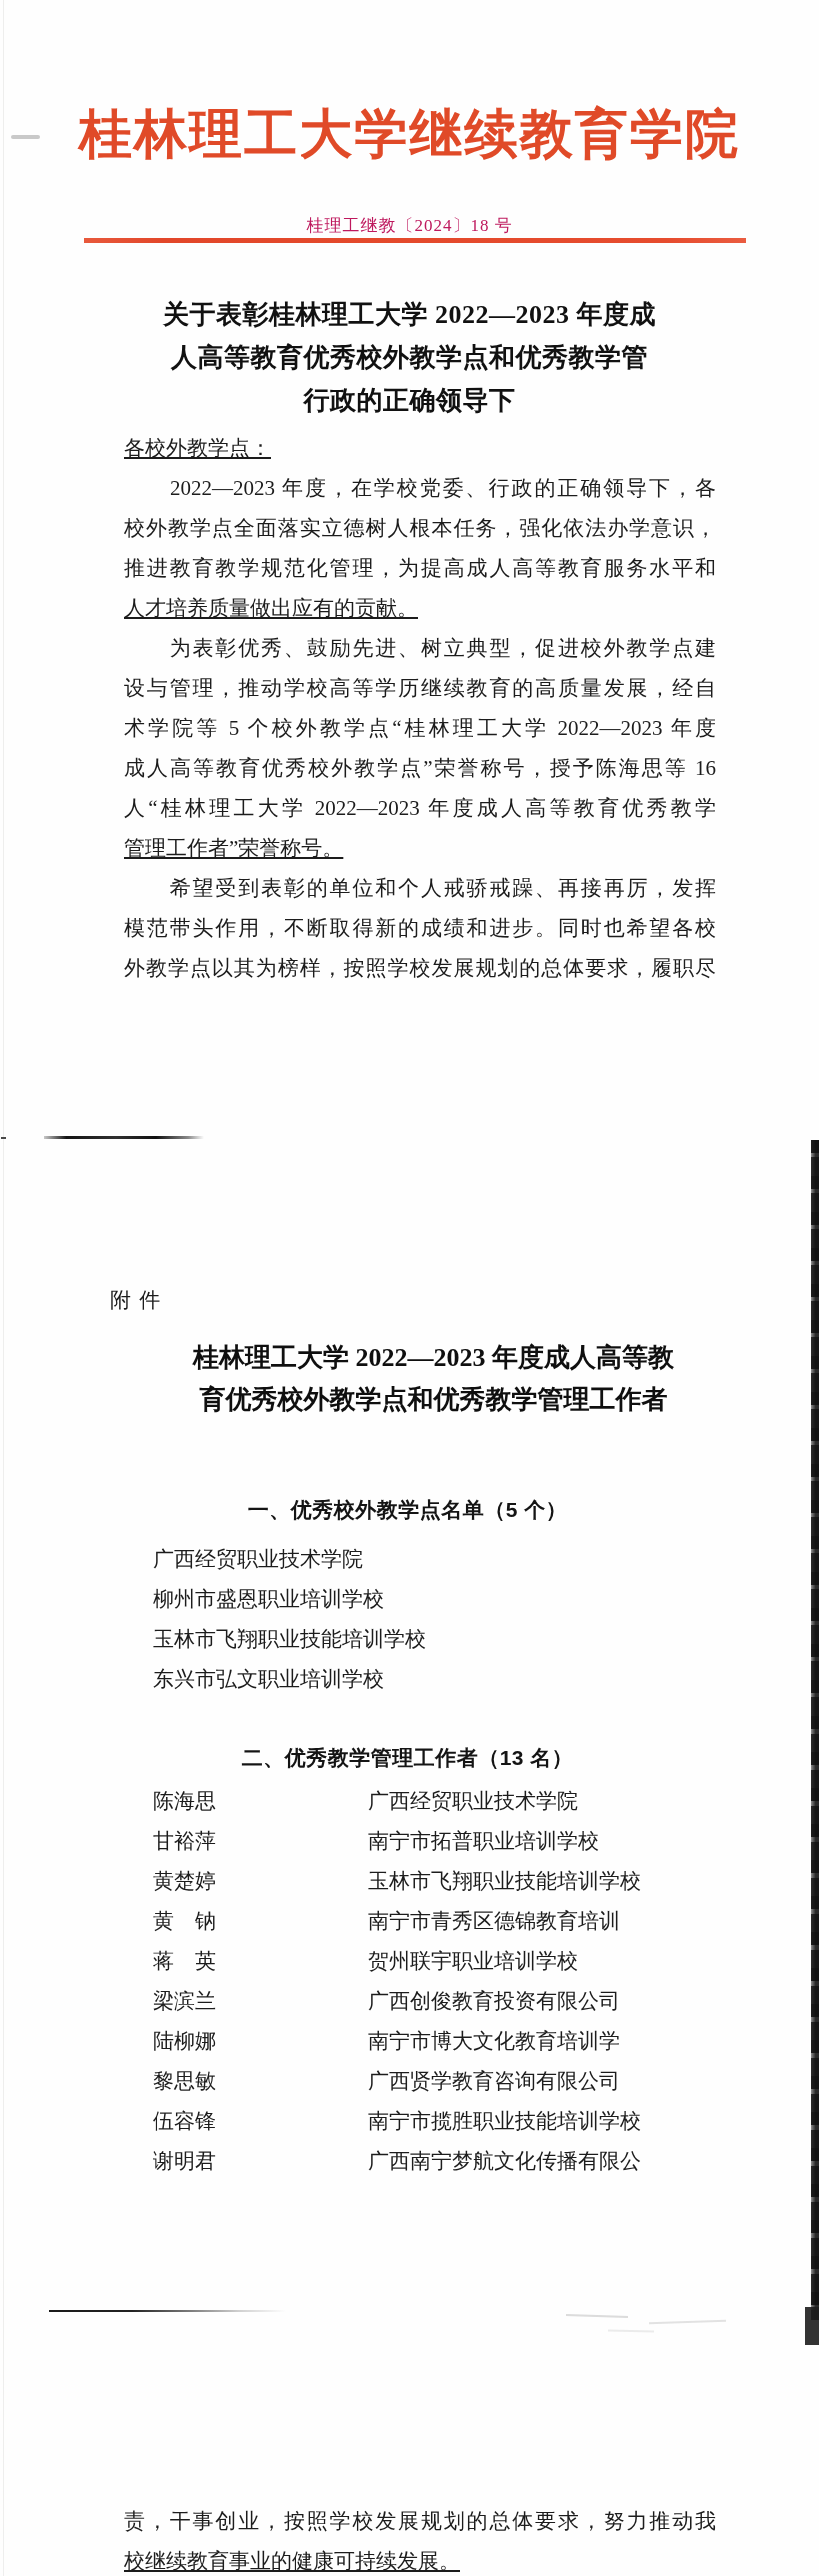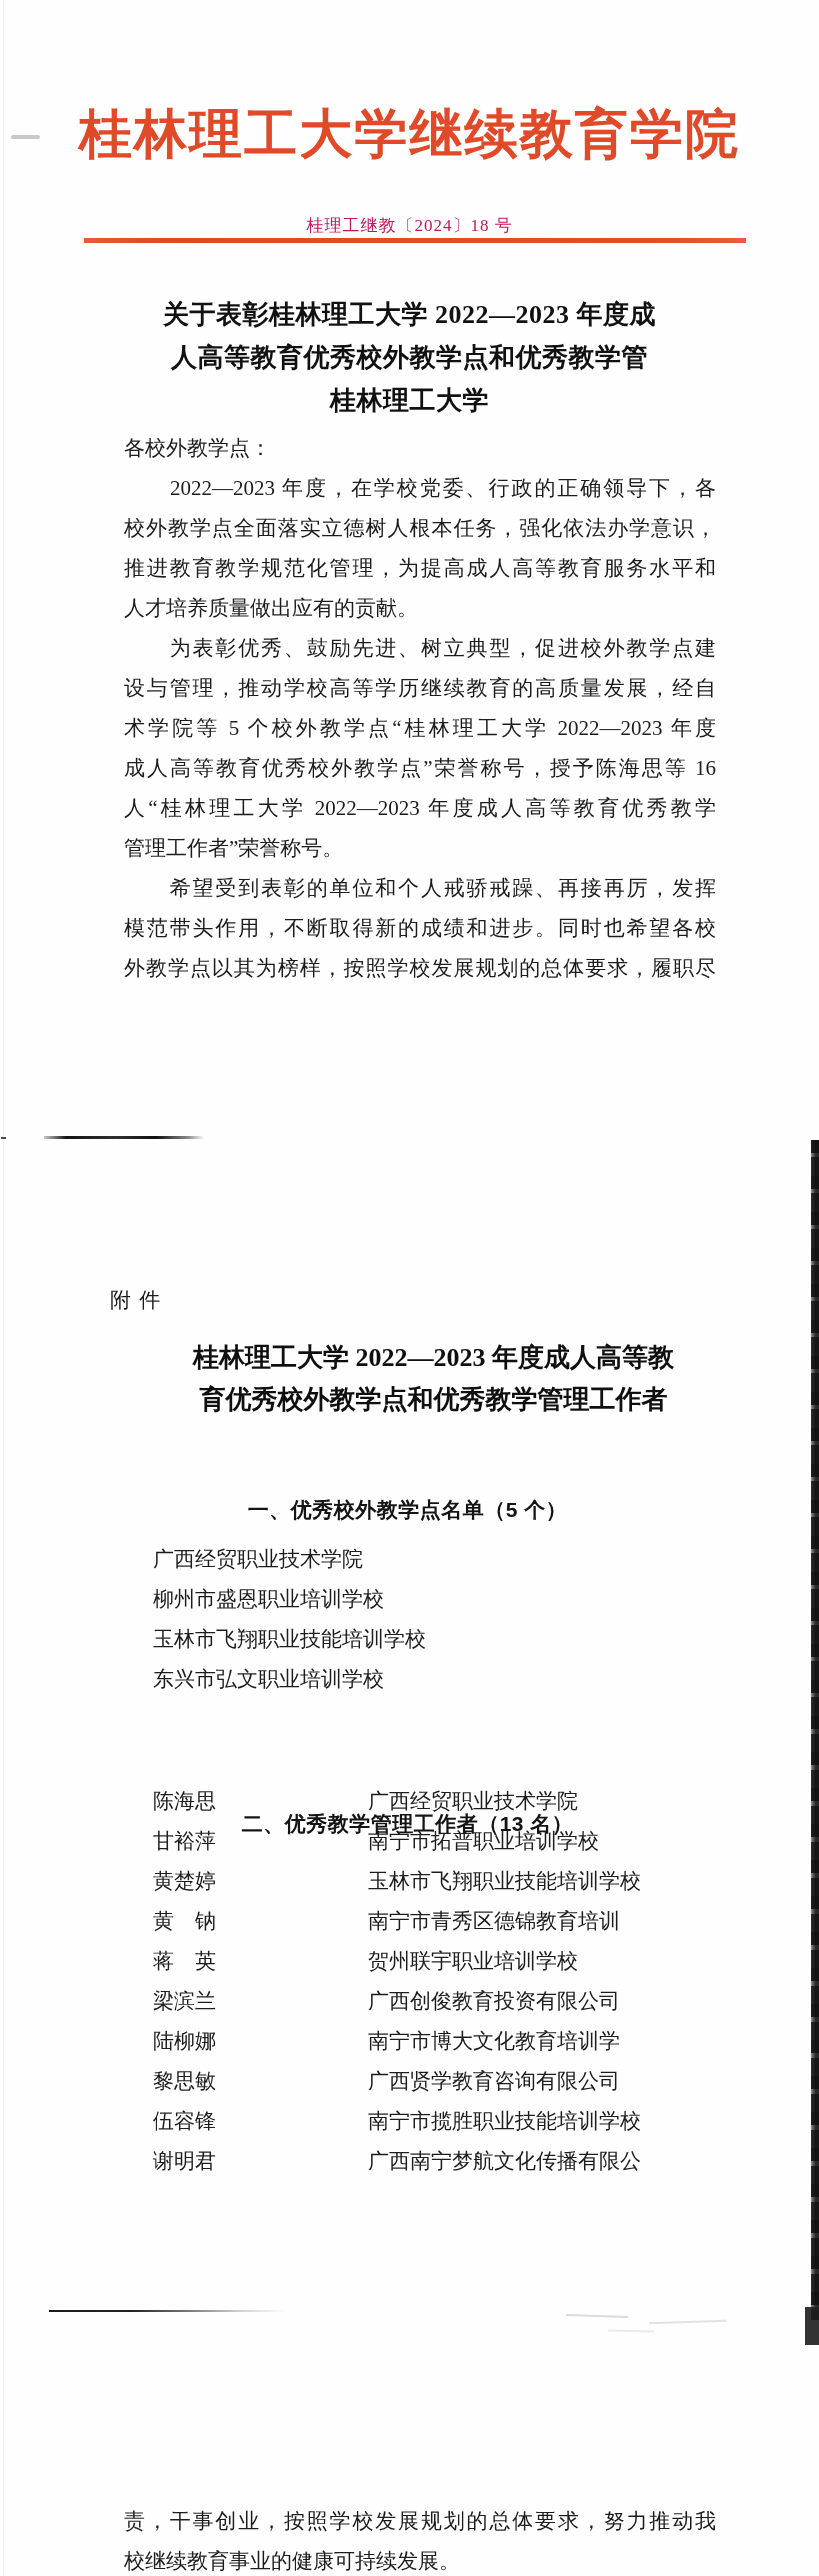--- a/index.html
+++ b/index.html
@@ -43,21 +43,21 @@
     color:#111;
     letter-spacing:0.5px;
   }
   .body-block{
     left:124px;width:592px;
     font-size:21px;
     color:#1c1c1c;
   }
   .bl{height:40px;line-height:32px;overflow:hidden;}
   .jl{text-align:justify;text-align-last:justify;}
-  .ll{text-align:center;text-align-last:left;}
+  .ll{text-align:center;text-align-last:left;text-decoration:underline;}
   .b1{top:432px;}
 
   
   .attach-label{
     top:1286px;left:110px;
     font-size:21px;letter-spacing:8.2px;color:#1c1c1c;
   }
   .attach-title{
     top:1337px;left:0;width:100%;
     text-align:center;
@@ -67,21 +67,21 @@
   .sec-head{
     left:124px;width:567px;
     text-align:center;
     font-size:21px;line-height:27px;
     font-weight:bold;
     font-family:"Liberation Sans","DejaVu Sans",sans-serif;
     color:#141414;
     letter-spacing:0.5px;
   }
   .s1{top:1496px;}
-  .s2{top:1810px;}
+  .s2{top:1744px;}
   .school-list{top:1544px;left:153px;width:567px;font-size:21px;color:#1c1c1c;}
   .srow{height:40px;line-height:31px;}
   .awardee-list{top:1786px;left:153px;width:567px;font-size:21px;color:#1c1c1c;}
   .arow{position:relative;height:40px;line-height:31px;}
   .aname{display:inline-block;}
   .aorg{position:absolute;left:215px;top:0;}
 
   
   .b3{top:2505px;}
 
@@ -108,21 +108,21 @@
 
 <div class="page">
 
   <div class="abs red-head">桂林理工大学继续教育学院</div>
   <div class="abs doc-no">桂理工继教〔2024〕18 号</div>
   <div class="abs red-rule"></div>
 
   <div class="abs doc-title">
     <div>关于表彰桂林理工大学 2022—2023 年度成</div>
     <div>人高等教育优秀校外教学点和优秀教学管</div>
-    <div>桂林理工大学</div>
+    <div>行政的正确领导下</div>
   </div>
 
   <div class="abs body-block b1">
     <div class="bl ll">各校外教学点：</div>
     <div class="bl jl">　　2022—2023 年度，在学校党委、行政的正确领导下，各</div>
     <div class="bl jl">校外教学点全面落实立德树人根本任务，强化依法办学意识，</div>
     <div class="bl jl">推进教育教学规范化管理，为提高成人高等教育服务水平和</div>
     <div class="bl ll">人才培养质量做出应有的贡献。</div>
     <div class="bl jl">　　为表彰优秀、鼓励先进、树立典型，促进校外教学点建</div>
     <div class="bl jl">设与管理，推动学校高等学历继续教育的高质量发展，经自</div>

